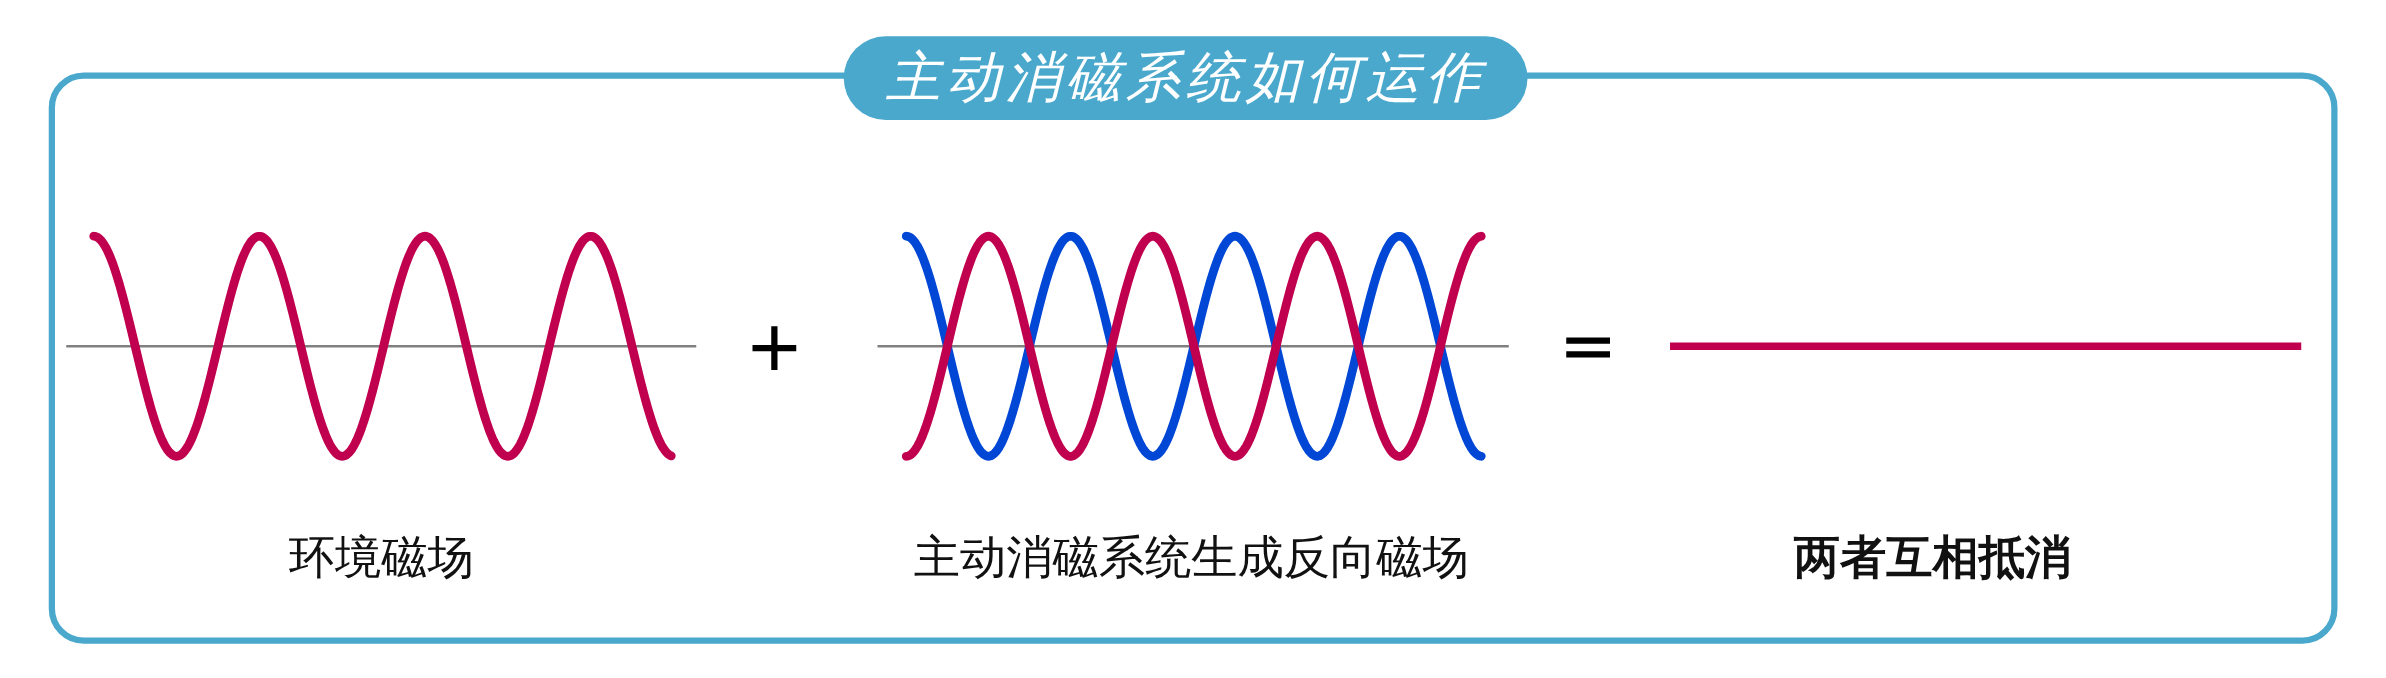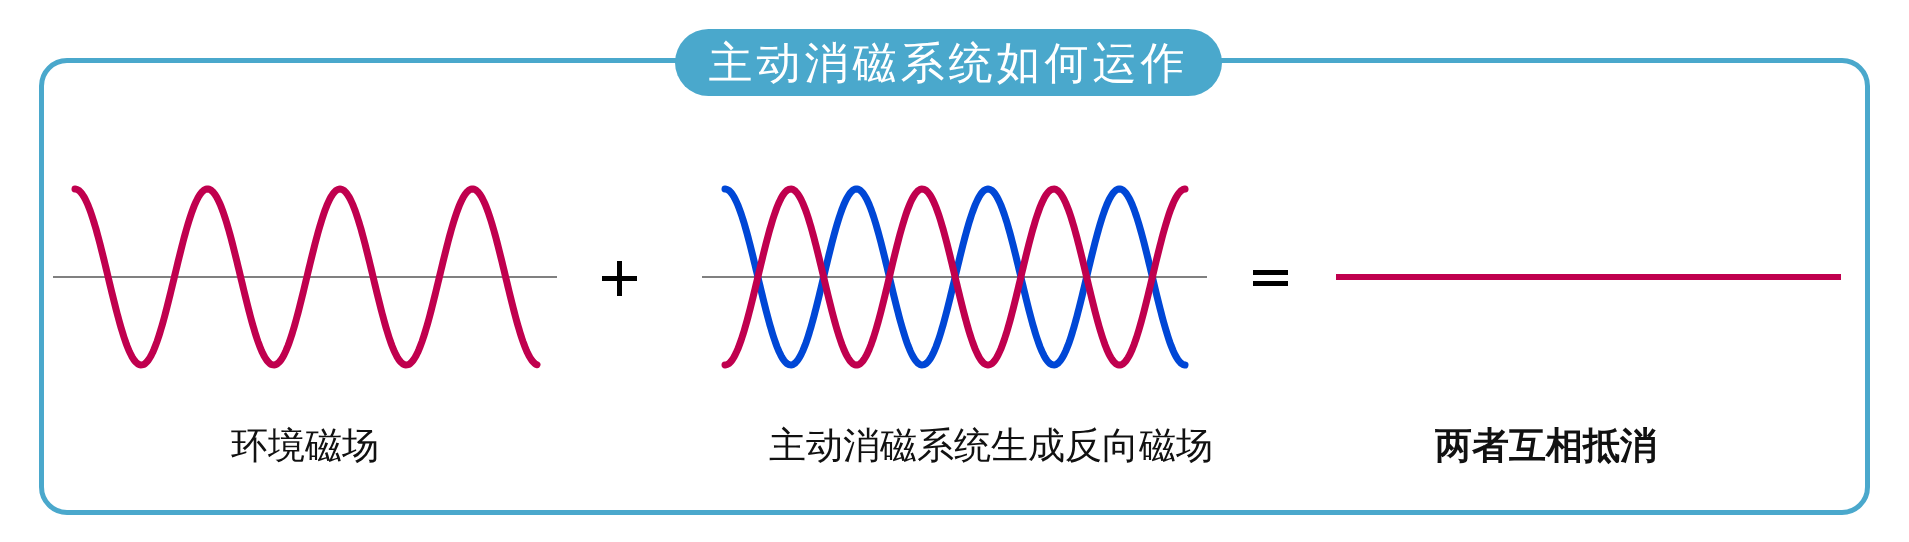--- a/index.html
+++ b/index.html
@@ -3,21 +3,21 @@
 <meta charset="utf-8">
 <style>
   html, body { margin: 0; padding: 0; background: #ffffff; }
   body { width: 1909px; height: 542px; position: relative; overflow: hidden;
          font-family: "DejaVu Sans", "Liberation Sans", sans-serif; }
   .frame { position: absolute; left: 39px; top: 58px; width: 1821px; height: 447px;
            border: 5px solid #4aa8cc; border-radius: 28px; }
   .title-pill { position: absolute; left: 675px; top: 29px; width: 547px; height: 67px;
                 background: #4aa8cc; border-radius: 34px; display: flex;
                 align-items: center; justify-content: center; }
-  .title-pill span { color: #ffffff; font-size: 44px; letter-spacing: 4px; line-height: 1; }
+  .title-pill span { color: #ffffff; font-size: 44px; letter-spacing: 4px; line-height: 1; font-style: italic; }
   svg.waves { position: absolute; left: 0; top: 0; }
   .label { position: absolute; top: 424px; height: 44px; font-size: 37px; color: #111111;
            line-height: 44px; text-align: center; white-space: nowrap; }
 </style>
 </head>
 <body>
 
 <div class="frame"></div>
 
 <div class="title-pill">
@@ -40,14 +40,14 @@
 
   <g>
     <rect x="1253" y="270" width="35" height="5" fill="#000"></rect>
     <rect x="1253" y="281" width="35" height="5" fill="#000"></rect>
   </g>
 
   <line x1="1336" y1="277" x2="1841" y2="277" stroke="#c0004e" stroke-width="6"></line>
 </svg>
 
 <div class="label" style="left:205px; width:200px;">环境磁场</div>
-<div class="label" style="left:693px; width:520px;text-align:right;">主动消磁系统生成反向磁场</div>
+<div class="label" style="left:693px; width:520px;">主动消磁系统生成反向磁场</div>
 <div class="label" style="left:1406px; width:280px;font-weight:bold;">两者互相抵消</div>
 
 </body></html>

